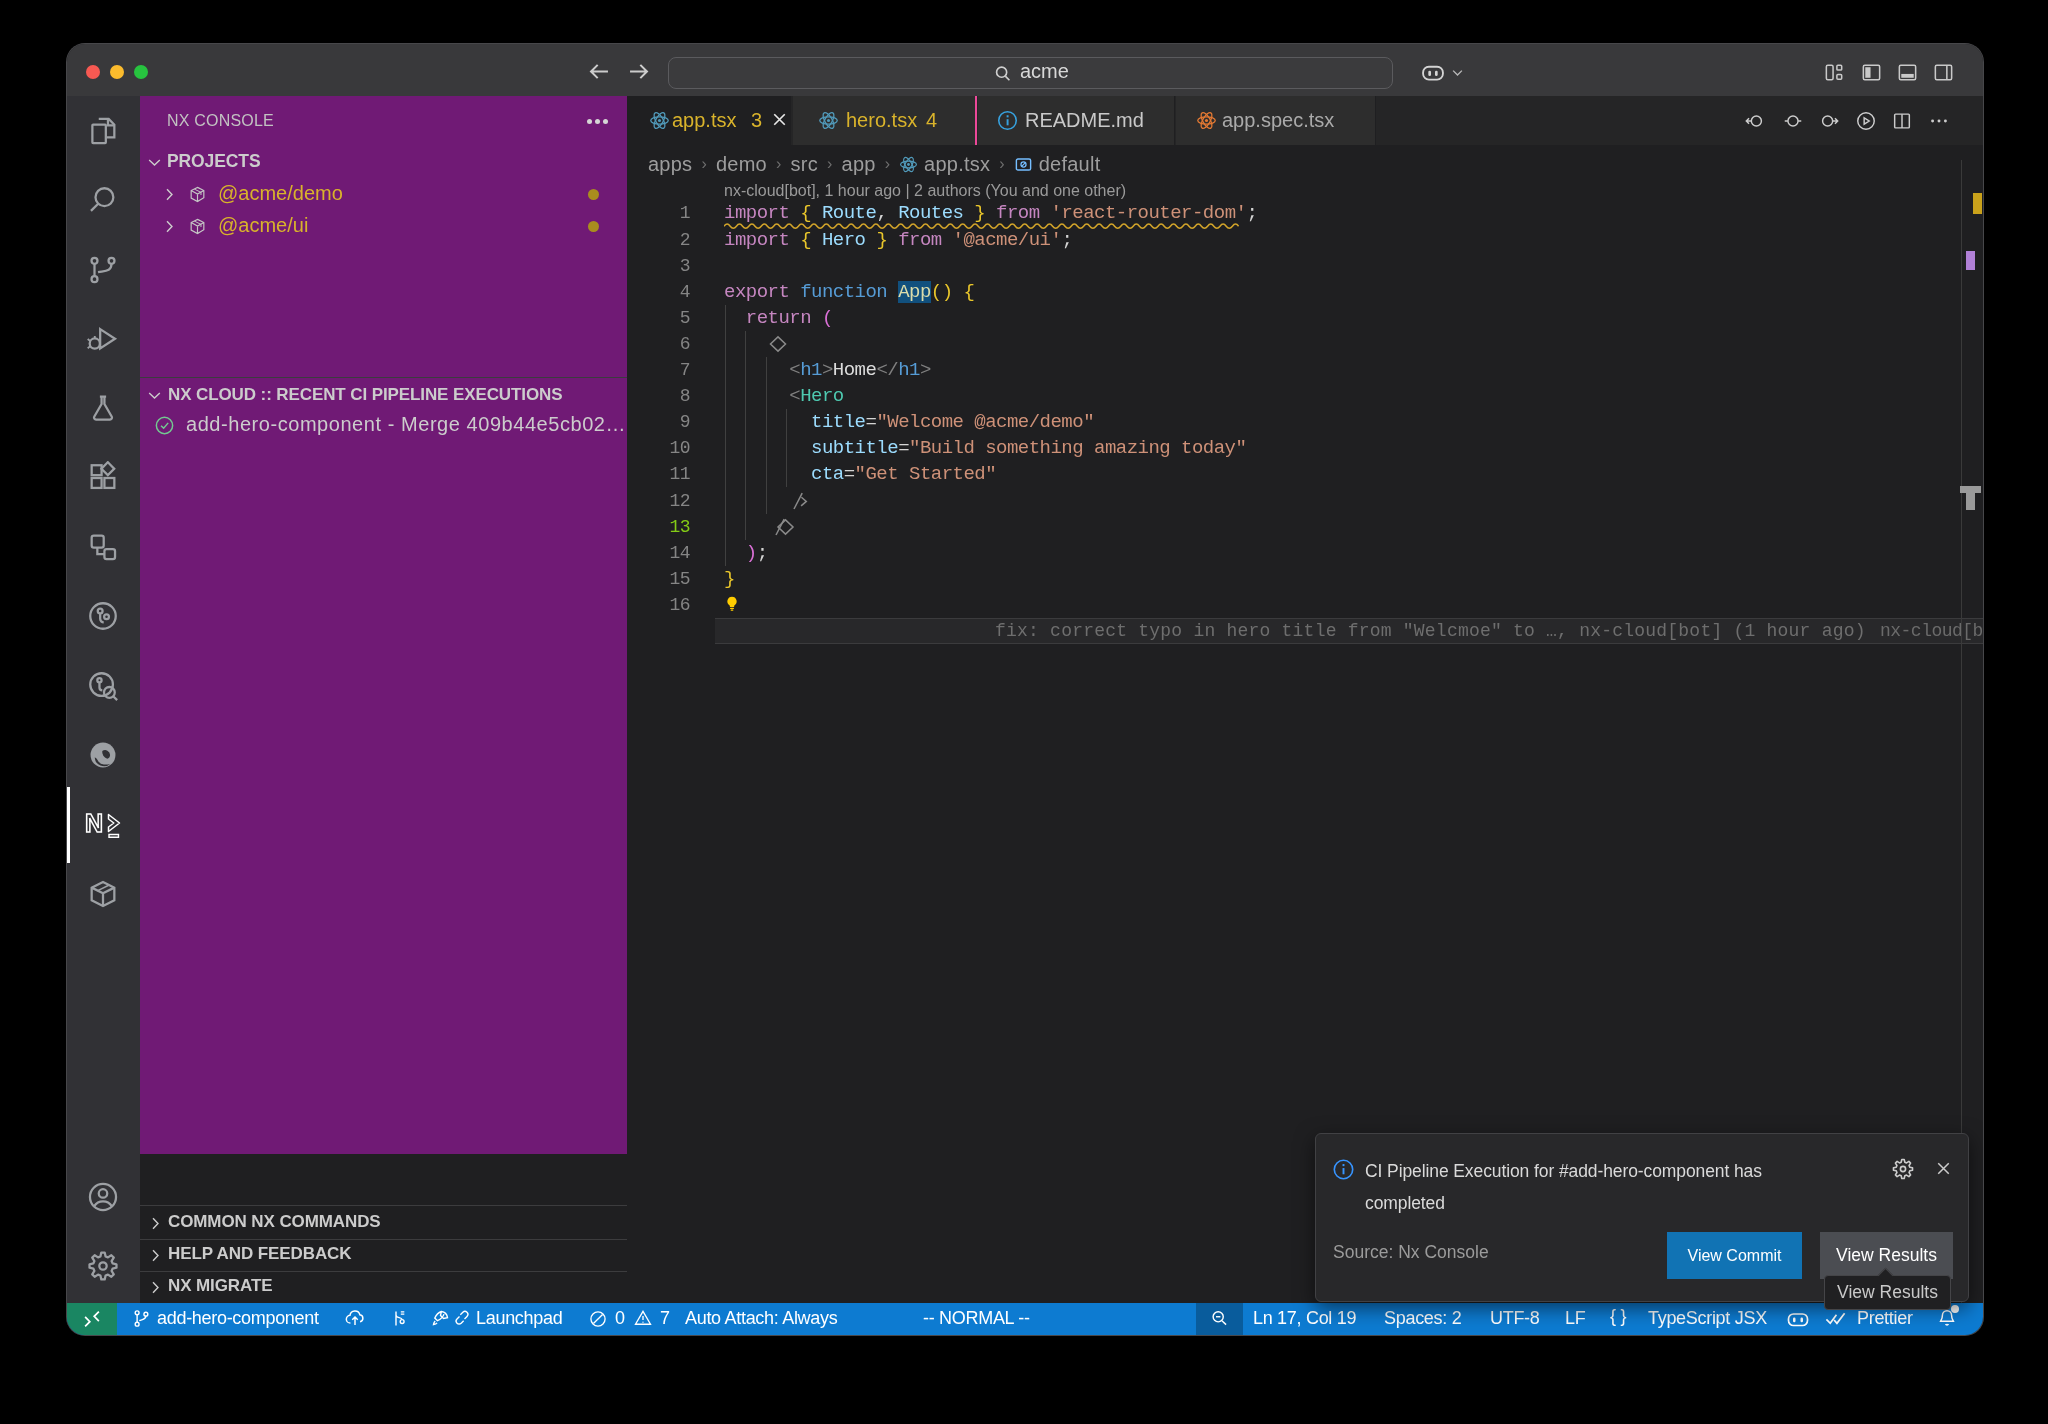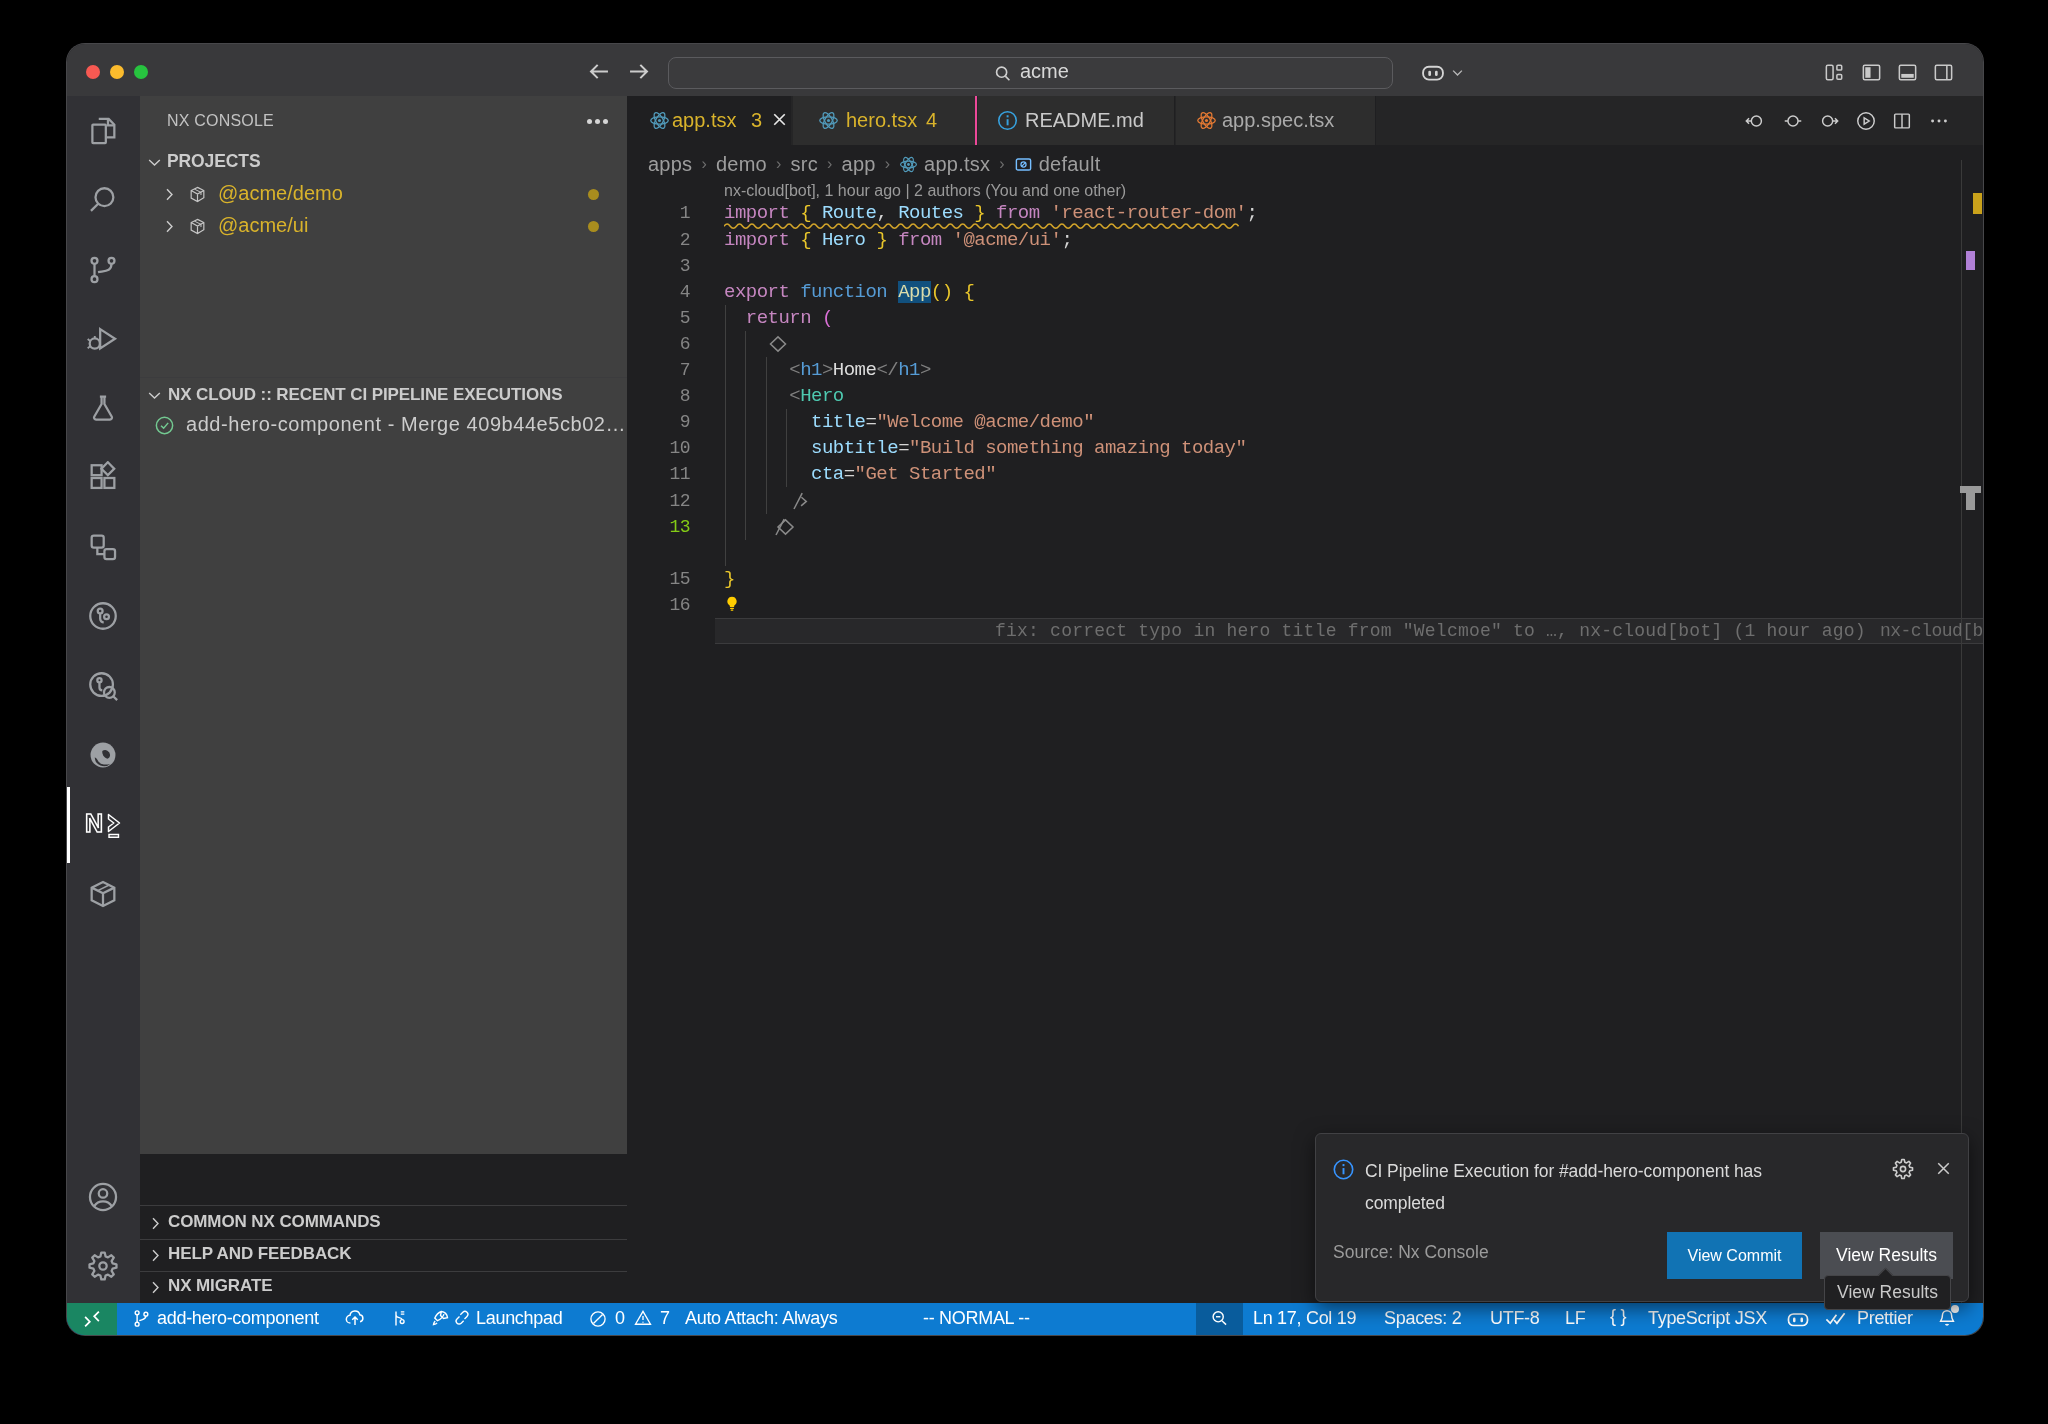--- a/index.html
+++ b/index.html
@@ -2,21 +2,21 @@
 <html><head><meta charset="utf-8"><style>
 * { margin:0; padding:0; box-sizing:border-box; }
 html,body { width:2048px; height:1424px; background:#000; overflow:hidden; }
 body { font-family:"Liberation Sans", sans-serif; }
 #win { position:absolute; left:67px; top:44px; width:1916px; height:1291px;
   background:#1f1f21; border-radius:18px; overflow:hidden;
   box-shadow:0 0 0 1px #47474a, 0 24px 60px rgba(0,0,0,.8); }
 .abs { position:absolute; }
 #titlebar { position:absolute; left:0; top:0; width:100%; height:52px; background:#39393b; }
 #actbar { position:absolute; left:0; top:52px; width:73px; height:1207px; background:#313135; }
-#sidebar { position:absolute; left:73px; top:52px; width:487px; height:1058px; background:#404040; }
+#sidebar { position:absolute; left:73px; top:52px; width:487px; height:1058px; background:#701a75; }
 #editor { position:absolute; left:560px; top:52px; width:1356px; height:1207px; background:#1f1f21; }
 #statusbar { position:absolute; left:0; top:1259px; width:100%; height:32px; background:#0d7bd1; color:#fff; font-size:18px; letter-spacing:-0.3px; }
 .tl { position:absolute; top:20.5px; width:14px; height:14px; border-radius:50%; }
 .crow { position:absolute; left:0; width:100%; height:26.1px; line-height:26.1px; white-space:pre; }
 .lnum { position:absolute; left:23px; width:40px; text-align:right;
   font-family:"Liberation Mono",monospace; font-size:18px; letter-spacing:-0.52px; }
 .ctext { position:absolute; left:97px; font-family:"Liberation Mono",monospace;
   font-size:19px; letter-spacing:-0.52px; }
 .tab { position:absolute; top:0; height:49px; }
 .bc { color:#9d9d9d; font-size:20px; letter-spacing:0.25px; }
@@ -301,20 +301,21 @@
 <div class="crow" style="top:339.3px"><span class="lnum" style="color:#858585">10</span><span class="ctext"><span>        </span><span style="color:#9CDCFE;">subtitle</span><span style="color:#D4D4D4;">=</span><span style="color:#CE9178;">"Build something amazing today"</span></span></div>
 <div class="crow" style="top:365.4px"><span class="lnum" style="color:#858585">11</span><span class="ctext"><span>        </span><span style="color:#9CDCFE;">cta</span><span style="color:#D4D4D4;">=</span><span style="color:#CE9178;">"Get Started"</span></span></div>
 <div class="crow" style="top:391.5px"><span class="lnum" style="color:#858585">12</span><span class="ctext"><span>      </span><span style="display:inline-block;width:20.56px;vertical-align:middle;"><svg width="20" height="26" viewBox="0 0 20 26" style="display:block" xmlns="http://www.w3.org/2000/svg">
                 <path d="M5 21 L13.2 5.2" stroke="#8a8a8a" stroke-width="1.5" fill="none"></path>
                 <path d="M12.4 9.2 L17.3 13.4 L12.1 17.9" stroke="#8a8a8a" stroke-width="1.5" fill="none"></path>
               </svg></span></span></div>
 <div class="crow" style="top:417.6px"><span class="lnum" style="color:#84cc16">13</span><span class="ctext"><span>    </span><span style="display:inline-block;width:30.84px;vertical-align:middle;"><svg width="31" height="26" viewBox="0 0 31 26" style="display:block" xmlns="http://www.w3.org/2000/svg">
                 <path d="M17.5 5.9 L25 13 L17.5 20.1 L10 13 Z" stroke="#8a8a8a" stroke-width="1.5" fill="none"></path>
                 <path d="M8 21 L16.2 5.2" stroke="#8a8a8a" stroke-width="1.5" fill="none"></path>
               </svg></span></span></div>
+<div class="crow" style="top:443.7px"><span class="lnum" style="color:#858585">14</span><span class="ctext"><span>  </span><span style="color:#DA70D6;">)</span><span style="color:#D4D4D4;">;</span></span></div>
 <div class="crow" style="top:469.8px"><span class="lnum" style="color:#858585">15</span><span class="ctext"><span style="color:#E9C62B;">}</span></span></div>
 <div class="crow" style="top:495.9px"><span class="lnum" style="color:#858585">16</span></div>
 <svg class="abs" style="left:97px;top:125.9px" width="516" height="8" viewBox="0 0 516 8" fill="none">
           <path d="M0 4.2 q3.1 -4.2 6.2 0 t6.2 0 t6.2 0 t6.2 0 t6.2 0 t6.2 0 t6.2 0 t6.2 0 t6.2 0 t6.2 0 t6.2 0 t6.2 0 t6.2 0 t6.2 0 t6.2 0 t6.2 0 t6.2 0 t6.2 0 t6.2 0 t6.2 0 t6.2 0 t6.2 0 t6.2 0 t6.2 0 t6.2 0 t6.2 0 t6.2 0 t6.2 0 t6.2 0 t6.2 0 t6.2 0 t6.2 0 t6.2 0 t6.2 0 t6.2 0 t6.2 0 t6.2 0 t6.2 0 t6.2 0 t6.2 0 t6.2 0 t6.2 0 t6.2 0 t6.2 0 t6.2 0 t6.2 0 t6.2 0 t6.2 0 t6.2 0 t6.2 0 t6.2 0 t6.2 0 t6.2 0 t6.2 0 t6.2 0 t6.2 0 t6.2 0 t6.2 0 t6.2 0 t6.2 0 t6.2 0 t6.2 0 t6.2 0 t6.2 0 t6.2 0 t6.2 0 t6.2 0 t6.2 0 t6.2 0 t6.2 0 t6.2 0 t6.2 0 t6.2 0 t6.2 0 t6.2 0 t6.2 0 t6.2 0 t6.2 0 t6.2 0 t6.2 0 t6.2 0 t6.2 0 t6.2 0" stroke="#d2a42a" stroke-width="1.5"></path>
         </svg>
 <div class="abs" style="left:368px;top:522.0px;height:26.1px;line-height:26.1px;color:#6e6e6e;font-family:'Liberation Mono',monospace;font-size:18px;letter-spacing:0.22px;white-space:pre;">fix: correct typo in hero title from "Welcmoe" to …, nx-cloud[bot] (1 hour ago)</div>
 <div class="abs" style="left:1253px;top:522.0px;width:102px;height:26.1px;line-height:26.1px;color:#6a6a6a;font-family:'Liberation Mono',monospace;font-size:18px;letter-spacing:-0.52px;white-space:pre;overflow:hidden;">nx-cloud[bo</div>
 <div class="abs" style="left:95px;top:497.9px;"><svg width="20" height="20" viewBox="0 0 24 24" fill="none" xmlns="http://www.w3.org/2000/svg" style="">
             <path d="M12 3.2 a5.6 5.6 0 0 1 3 10.3 l-0.6 2 h-4.8 l-0.6 -2 a5.6 5.6 0 0 1 3 -10.3 Z" fill="#ffcc00"></path>
             <rect x="9.6" y="16.5" width="4.8" height="1.6" rx="0.8" fill="#ffcc00"></rect>

